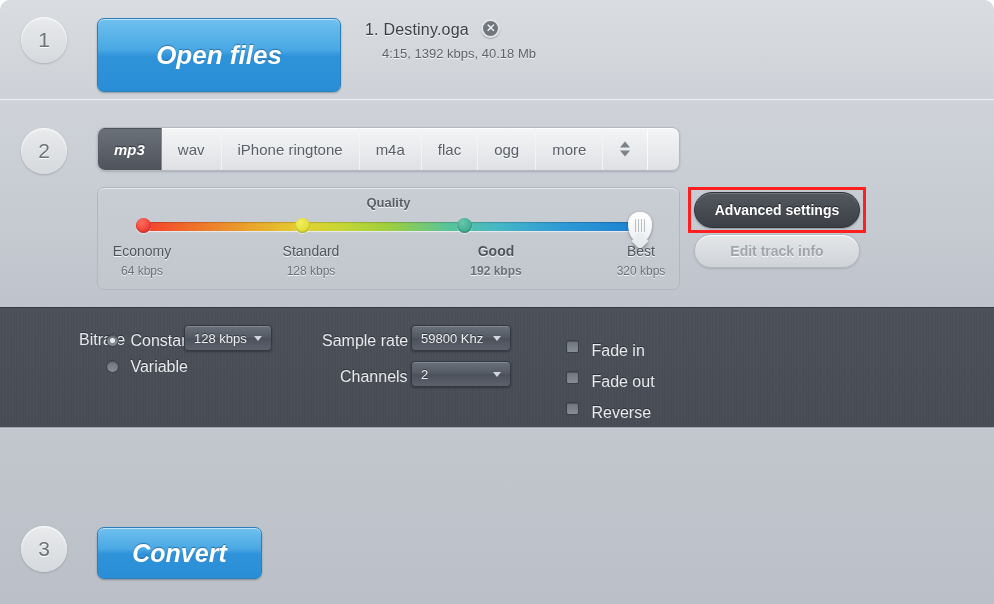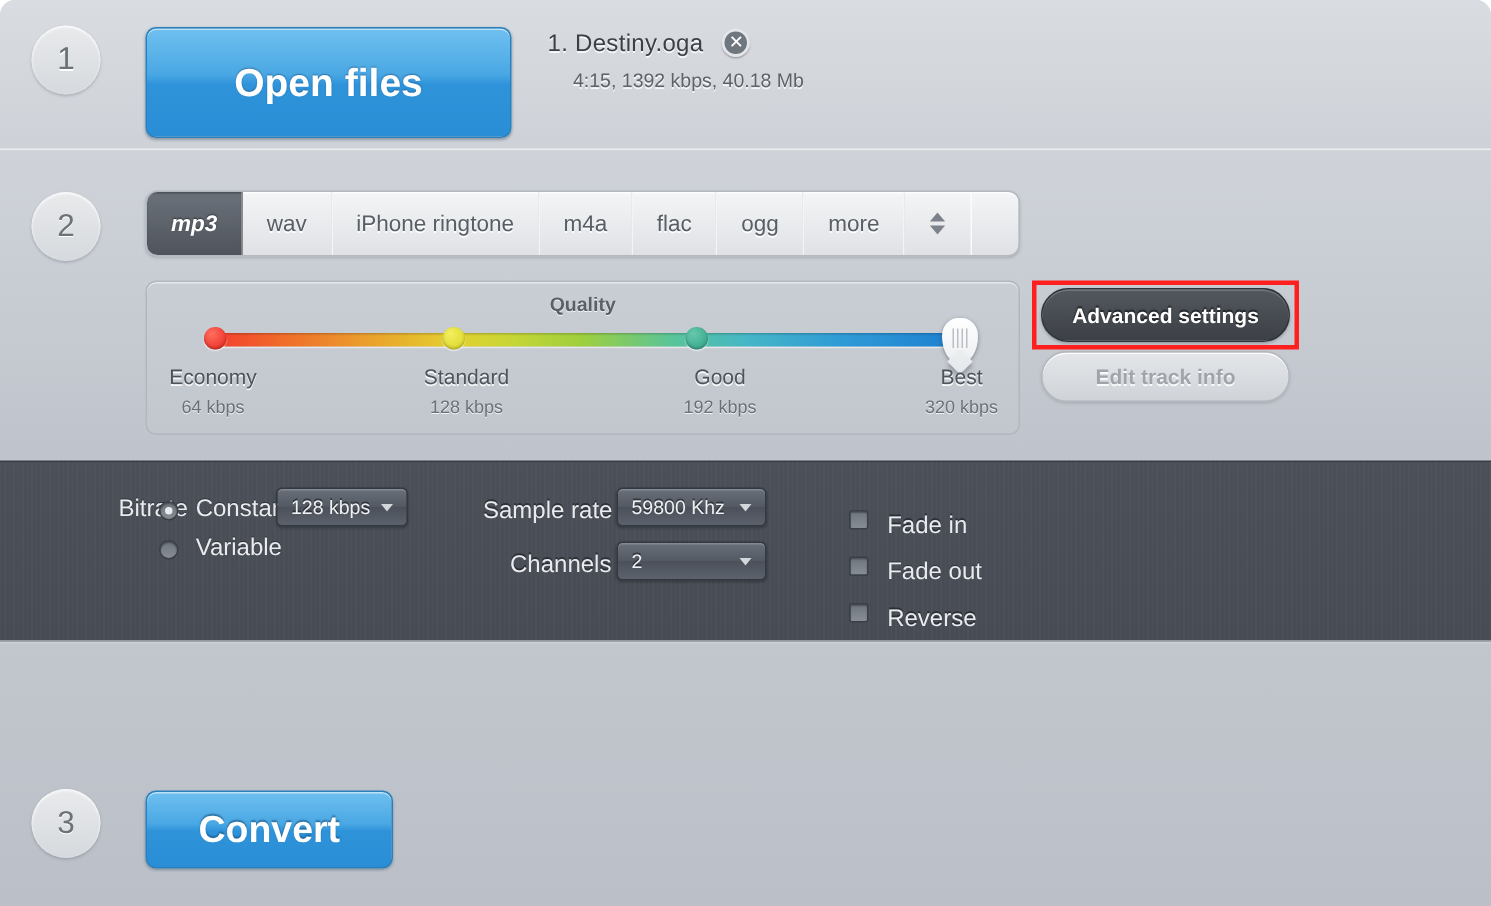--- a/index.html
+++ b/index.html
@@ -52,20 +52,21 @@
     border: 1px solid #2a7fbd;
     border-radius: 7px;
     background: linear-gradient(180deg, #6fc0ef 0%, #4aa8e4 42%, #2f93da 52%, #2a8ed6 100%);
     box-shadow: inset 0 1px 0 rgba(255,255,255,.55),
                 0 1px 2px rgba(60,80,100,.45);
     color: #ffffff;
     font-weight: bold;
     text-align: center;
     text-shadow: 0 -1px 1px rgba(20,70,110,.55);
     cursor: pointer;
+    font-style: italic;
   }
   .btn-open { left: 97px; top: 18px; width: 244px; height: 74px; font-size: 26px; line-height: 72px; }
 
   .file-entry { position: absolute; left: 365px; top: 20px; width: 420px; }
   .file-name {
     font-size: 16px; color: #3b4046; letter-spacing: .2px;
     text-shadow: 0 1px 0 rgba(255,255,255,.8);
     display: inline-block; vertical-align: middle;
   }
   .remove-icon {
@@ -183,21 +184,21 @@
   .grip i { position:absolute; top:0; width:1px; height:13px; background:#b9bfc5; }
   .grip i:nth-child(1){ left:1px; } .grip i:nth-child(2){ left:4px; }
   .grip i:nth-child(3){ left:7px; } .grip i:nth-child(4){ left:10px; }
 
   .labels { position: relative; margin: 10px 10px 0 10px; height: 42px; }
   .qlabel { position: absolute; text-align: center; width: 120px; }
   .qlabel .nm { font-size: 14px; color: #4e545c; text-shadow: 0 1px 0 rgba(255,255,255,.85); }
   .qlabel .kb { margin-top: 5px; font-size: 12px; color: #6a7078; text-shadow: 0 1px 0 rgba(255,255,255,.8); }
   .qlabel.q0 { left: -26px; }
   .qlabel.q1 { left: 143px; }
-  .qlabel.q2 { left: 312px; }
+  .qlabel.q2 { left: 328px; font-weight: bold; }
   .qlabel.q3 { left: 473px; }
 
   
   .btn-pill {
     position: absolute;
     border-radius: 18px;
     font-size: 14px; font-weight: bold;
     text-align: center;
     cursor: pointer;
   }

